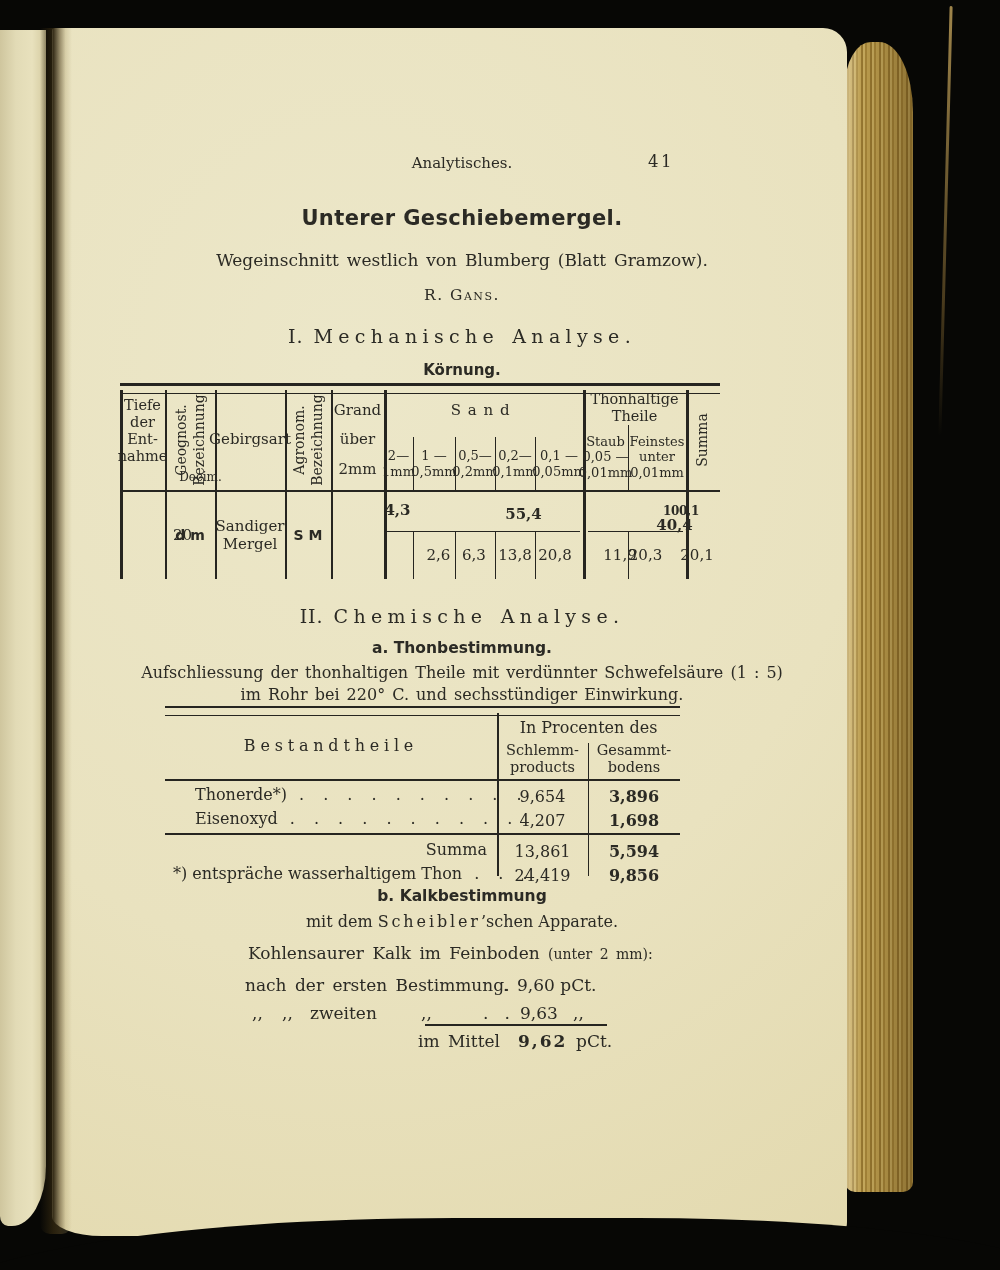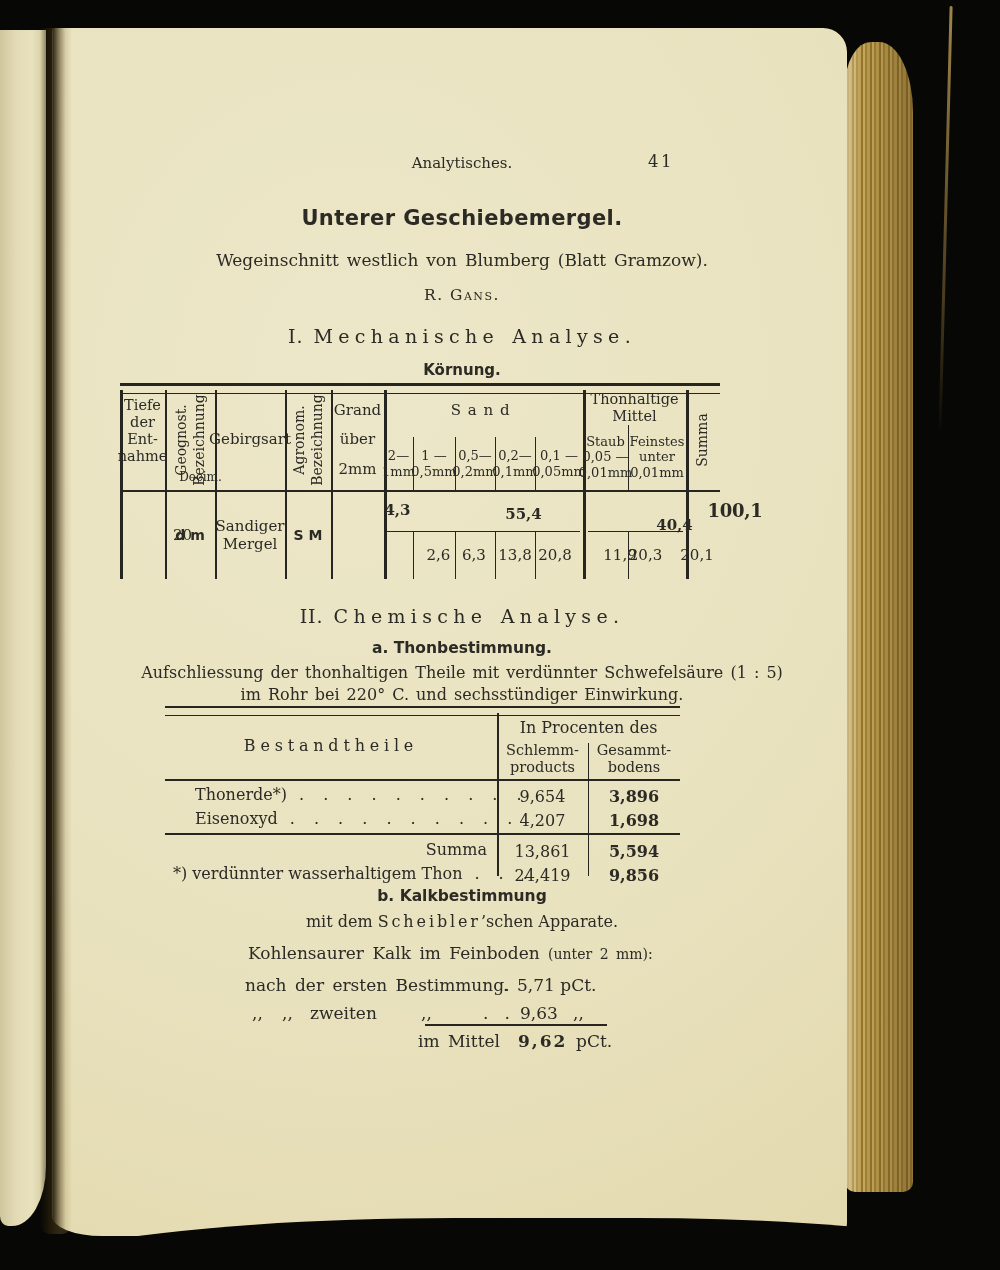--- a/index.html
+++ b/index.html
@@ -162,21 +162,21 @@
 1mm</div>
     <div class="cell ml small" style="left:293px;top:56px;width:42px;height:49px;">1 —
 0,5mm</div>
     <div class="cell ml small" style="left:335px;top:56px;width:40px;height:49px;">0,5—
 0,2mm</div>
     <div class="cell ml small" style="left:375px;top:56px;width:40px;height:49px;">0,2—
 0,1mm</div>
     <div class="cell ml small" style="left:415px;top:56px;width:48px;height:49px;">0,1 —
 0,05mm</div>
     <div class="cell ml" style="left:463px;top:9px;width:103px;height:32px;">Thonhaltige
-Mittel</div>
+Theile</div>
     <div class="cell ml small" style="left:463px;top:44px;width:45px;height:60px;">Staub
 0,05 —
 0,01mm</div>
     <div class="cell ml small" style="left:508px;top:44px;width:58px;height:60px;">Feinstes
 unter
 0,01mm</div>
     <div class="vcell" style="left:566px;top:7px;width:34px;height:100px;">
         <span class="vtext">Summa</span>
       </div>
 
@@ -188,21 +188,21 @@
     <div class="cell bnum num" style="left:211px;top:109px;width:53px;height:38px;">4,3</div>
     <div class="cell bnum num" style="left:264px;top:109px;width:199px;height:46px;">55,4</div>
     <div class="cell num" style="left:264px;top:150px;width:29px;height:45px;">2,6</div>
     <div class="cell num" style="left:293px;top:150px;width:42px;height:45px;">6,3</div>
     <div class="cell num" style="left:335px;top:150px;width:40px;height:45px;">13,8</div>
     <div class="cell num" style="left:375px;top:150px;width:40px;height:45px;">20,8</div>
     <div class="cell num" style="left:436px;top:150px;width:48px;height:45px;">11,9</div>
     <div class="cell bnum num" style="left:463px;top:124px;width:103px;height:38px;">40,4</div>
     <div class="cell num" style="left:463px;top:150px;width:45px;height:45px;">20,3</div>
     <div class="cell num" style="left:508px;top:150px;width:58px;height:45px;">20,1</div>
-    <div class="cell bnum" style="left:596px;top:109px;width:38px;height:38px;font-size:18px;letter-spacing:-0.3px;">100,1</div>
+    <div class="cell bnum" style="left:542px;top:109px;width:38px;height:38px;font-size:12px;letter-spacing:-0.3px;">100,1</div>
   </div>
 
   <div class="abs centered bold-sans sub-a">a. Thonbestimmung.</div>
   <div class="abs centered sec-head h2"><span class="sec-num">II.</span><span>Chemische Analyse.</span></div>
   <div class="abs centered para ml">Aufschliessung der thonhaltigen Theile mit verdünnter Schwefelsäure (1 : 5)
 im Rohr bei 220° C. und sechsstündiger Einwirkung.</div>
 
   <div class="abs t2">
     <div class="dbl"></div>
     <div class="hsep"></div>
@@ -222,34 +222,34 @@
     <div class="cell bnum" style="left:423px;top:78px;width:92px;height:26px;">3,896</div>
 
     <div class="t2row-label" style="left:30px;top:103px;"><span>Eisenoxyd</span><span class="dots">. . . . . . . . . .</span></div>
     <div class="cell" style="left:332px;top:102px;width:91px;height:26px;">4,207</div>
     <div class="cell bnum" style="left:423px;top:102px;width:92px;height:26px;">1,698</div>
 
     <div class="t2row-label" style="left:0;top:134px;width:322px;text-align:right;">Summa</div>
     <div class="cell" style="left:332px;top:133px;width:91px;height:26px;">13,861</div>
     <div class="cell bnum" style="left:423px;top:133px;width:92px;height:26px;">5,594</div>
 
-    <div class="t2row-label" style="left:8px;top:158px;"><span>*) verdünnter wasserhaltigem Thon</span><span class="dots">. . .</span></div>
+    <div class="t2row-label" style="left:8px;top:158px;"><span>*) entspräche wasserhaltigem Thon</span><span class="dots">. . .</span></div>
     <div class="cell" style="left:332px;top:157px;width:91px;height:26px;">24,419</div>
     <div class="cell bnum" style="left:423px;top:157px;width:92px;height:26px;">9,856</div>
   </div>
 
   <div class="abs centered bold-sans sub-b">b. Kalkbestimmung</div>
   <div class="abs centered apparatus"><span>mit dem</span> <span class="spaced-name">Scheibler</span><span>’schen Apparate.</span></div>
 
   <div class="kline k0"><span>Kohlensaurer Kalk im Feinboden</span> <span class="note">(unter 2 mm):</span></div>
 
   <div class="kc" style="top:947px;left:193px;width:420px;font-size:17px;">
     <span class="krel" style="left:0;word-spacing:3px;">nach der ersten Bestimmung.</span>
     <span class="krel" style="left:258px;">.</span>
-    <span class="krel" style="left:272px;">5,71 pCt.</span>
+    <span class="krel" style="left:272px;">9,60 pCt.</span>
   </div>
   <div class="kc" style="top:975px;left:200px;width:420px;font-size:17px;">
     <span class="krel" style="left:0;">,,</span>
     <span class="krel" style="left:30px;">,,</span>
     <span class="krel" style="left:58px;">zweiten</span>
     <span class="krel" style="left:169px;">,,</span>
     <span class="krel ml" style="left:231px;white-space:pre;">.   .</span>
     <span class="krel" style="left:268px;">9,63</span>
     <span class="krel" style="left:321px;">,,</span>
   </div>

